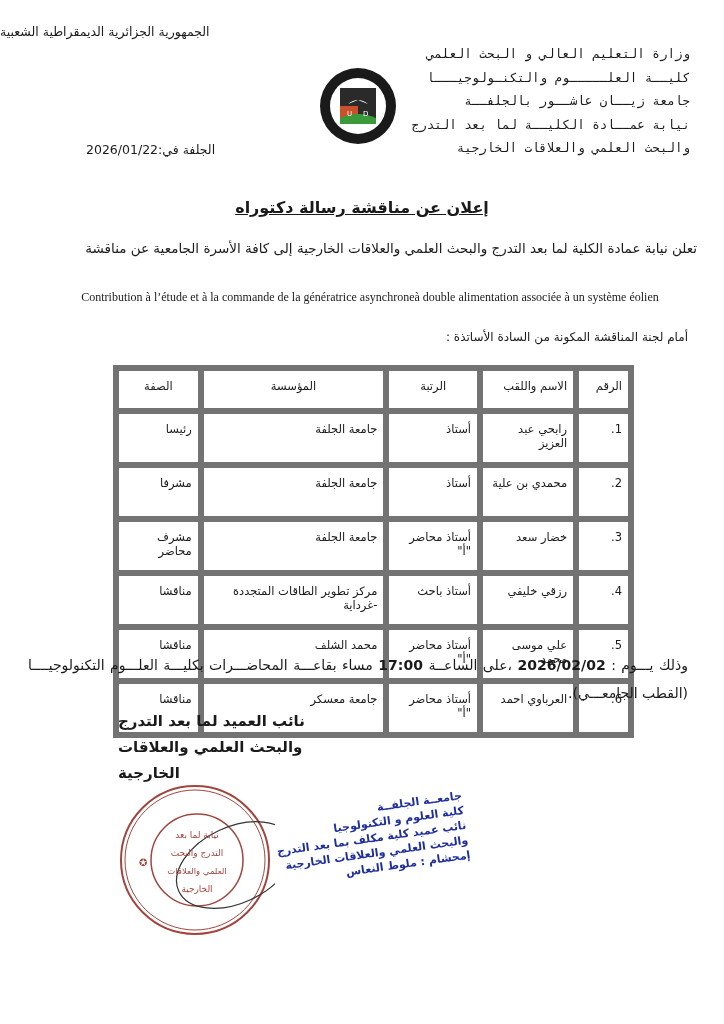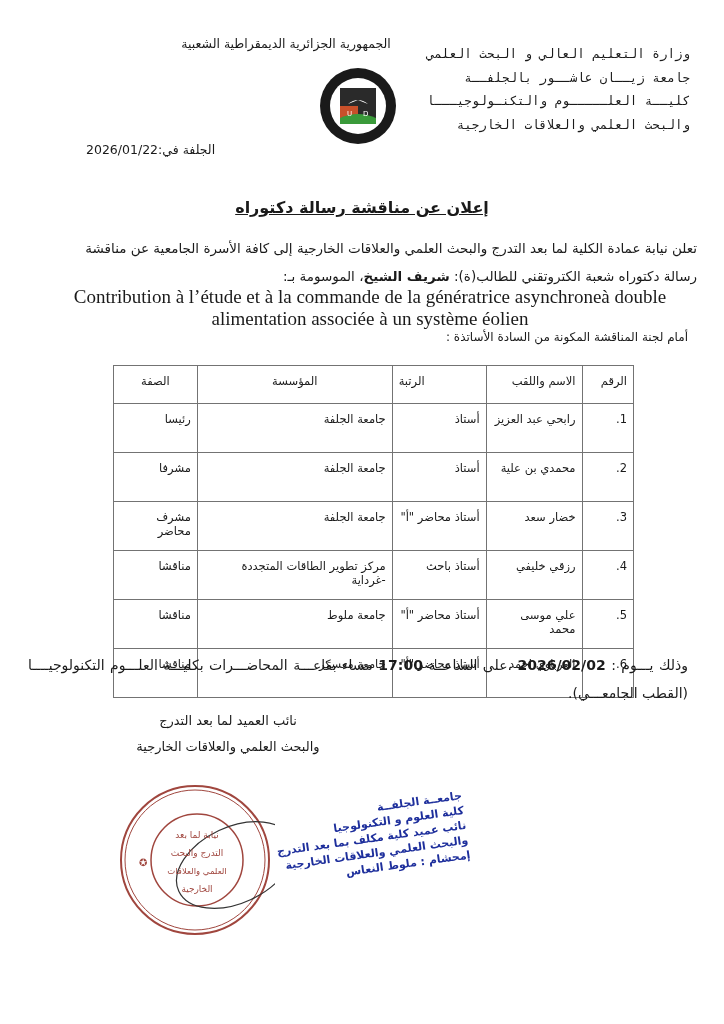--- a/index.html
+++ b/index.html
@@ -1,60 +1,61 @@
 <!DOCTYPE html>
 <html><head>
 <meta charset="utf-8">
 <style>
   html, body { margin:0; padding:0; background:#ffffff; }
   body { width:724px; height:1024px; position:relative; overflow:hidden;
          font-family:"DejaVu Sans", sans-serif; color:#1a1a1a; }
   .abs { position:absolute; }
-  .republic { top:36px; left:0; width:572px; text-align:center; font-size:12.5px; }
+  .republic { top:24px; left:0; width:572px; text-align:left; font-size:12.5px; }
   .header-right { top:44px; right:34px; width:200px; text-align:right; direction:rtl;
                   font-size:12.5px; line-height:23.5px;font-family:Liberation Mono, monospace; }
   .header-right div { white-space:nowrap; }
   .logo { top:66px; left:318px; width:80px; height:80px; }
   .place-date { top:142px; left:86px; direction:rtl; font-size:12.5px; }
   .title { top:198px; left:0; width:724px; text-align:center; font-size:16px; font-weight:bold;
            text-decoration:underline; direction:rtl; }
   .para { top:234px; right:27px; width:660px; direction:rtl; text-align:justify;
           font-size:13.5px; line-height:28px; }
   .para b { font-weight:bold; }
   .thesis { top:286px; left:40px; width:660px; text-align:center;
-            font-family:"Liberation Serif", serif; font-size:19px; line-height:22px; }
+            font-family:"Liberation Serif", serif; font-size:12px; line-height:22px; }
   .committee-label { top:330px; right:36px; direction:rtl; font-size:12px; }
   table.committee { position:absolute; top:365px; left:113px; width:521px;
                     border-collapse:collapse; direction:rtl; font-size:11.5px; }
-  table.committee td, table.committee th { border:1px solid #737373; height:40px;
+  table.committee td, table.committee th { border:6px solid #737373; height:40px;
                     vertical-align:top; padding:8px 6px 0 6px; text-align:right; font-weight:normal; }
   table.committee th { height:29px; }
   table.committee th.c-inst { text-align:center; }
-  table.committee th.c-rank { text-align:left; }
+  table.committee th.c-rank { text-align:center; }
   table.committee th.c-role { text-align:center; }
   .c-num { width:38px; } .c-name { width:82px;margin-left:44px; } .c-rank { width:80px; }
   .c-inst { width:180px; } .c-role { width:70px; }
   .closing { top:651px; right:36px; width:660px; direction:rtl; font-size:14px; line-height:28px; text-align:justify; }
   .closing b { font-weight:bold; }
-  .sign { top:708px; left:118px; width:220px; direction:rtl; text-align:center;
-          font-size:13px; font-weight:normal; line-height:26px; }
+  .sign { top:708px; left:118px; width:220px; direction:rtl; text-align:left;
+          font-size:15px; font-weight:bold; line-height:26px; }
   .stamp-round { top:780px; left:115px; width:160px; height:160px; }
   .stamp-blue { top:802px; left:262px; width:205px; direction:rtl; color:#1e2f9c;
                 font-size:11px; font-weight:bold; line-height:15px; transform:rotate(-8deg);
                 transform-origin:center; text-align:right; }
 </style>
 </head>
 <body>
 
 <div class="abs republic">الجمهورية الجزائرية الديمقراطية الشعبية</div>
 
 <div class="abs header-right">
   <div>وزارة التعليم العالي و البحث العلمي</div>
+  <div>كليــة العلـــــوم والتكنـولوجيـــا</div>
   <div>جامعة زيــان عاشــور بالجلفــة</div>
-  <div>كليــة العلـــــوم والتكنـولوجيـــا</div>
+  <div>نيابة عمــادة الكليــة لما بعد التدرج</div>
   <div>والبحث العلمي والعلاقات الخارجية</div>
 </div>
 
 <div class="abs logo">
   <svg width="80" height="80" viewBox="0 0 80 80">
     <circle cx="40" cy="40" r="38" fill="#1a1a1a"></circle>
     <circle cx="40" cy="40" r="28" fill="#ffffff"></circle>
     <rect x="22" y="22" width="36" height="36" fill="#2a2a2a"></rect>
     <rect x="22" y="40" width="18" height="18" fill="#c8502a"></rect>
     <rect x="40" y="40" width="18" height="18" fill="#2a2a2a"></rect>
@@ -64,21 +65,20 @@
     <text x="45" y="50" font-size="7" fill="#ffffff" font-family="DejaVu Sans, sans-serif">D</text>
   </svg>
 </div>
 
 <div class="abs place-date">الجلفة في:2026/01/22</div>
 
 <div class="abs title">إعلان عن  مناقشة رسالة دكتوراه</div>
 
 <div class="abs para">
   <div>تعلن نيابة عمادة الكلية لما بعد التدرج والبحث العلمي والعلاقات الخارجية إلى كافة الأسرة الجامعية عن مناقشة</div>
-  <div><span>رسالة دكتوراه شعبة الكتروتقني للطالب(ة): </span><b>شريف الشيخ</b><span>، الموسومة بـ:</span></div>
 </div>
 
 <div class="abs thesis">Contribution à l’étude et à la commande de la génératrice asynchroneà double alimentation associée à un système éolien</div>
 
 <div class="abs committee-label">أمام لجنة المناقشة المكونة من السادة الأساتذة :</div>
 
 <table class="committee">
   <thead>
     <tr>
       <th class="c-num">الرقم</th>
@@ -114,21 +114,21 @@
       <td>4.</td>
       <td>رزقي خليفي</td>
       <td>أستاذ باحث</td>
       <td>مركز تطوير الطاقات المتجددة -غرداية</td>
       <td>مناقشا</td>
     </tr>
     <tr>
       <td>5.</td>
       <td>علي موسى محمد</td>
       <td>أستاذ محاضر "أ"</td>
-      <td>جامعة ملوط</td>
+      <td>محمد الشلف</td>
       <td>مناقشا</td>
     </tr>
     <tr>
       <td>6.</td>
       <td>العرباوي احمد</td>
       <td>أستاذ محاضر "أ"</td>
       <td>جامعة معسكر</td>
       <td>مناقشا</td>
     </tr>
   </tbody>

